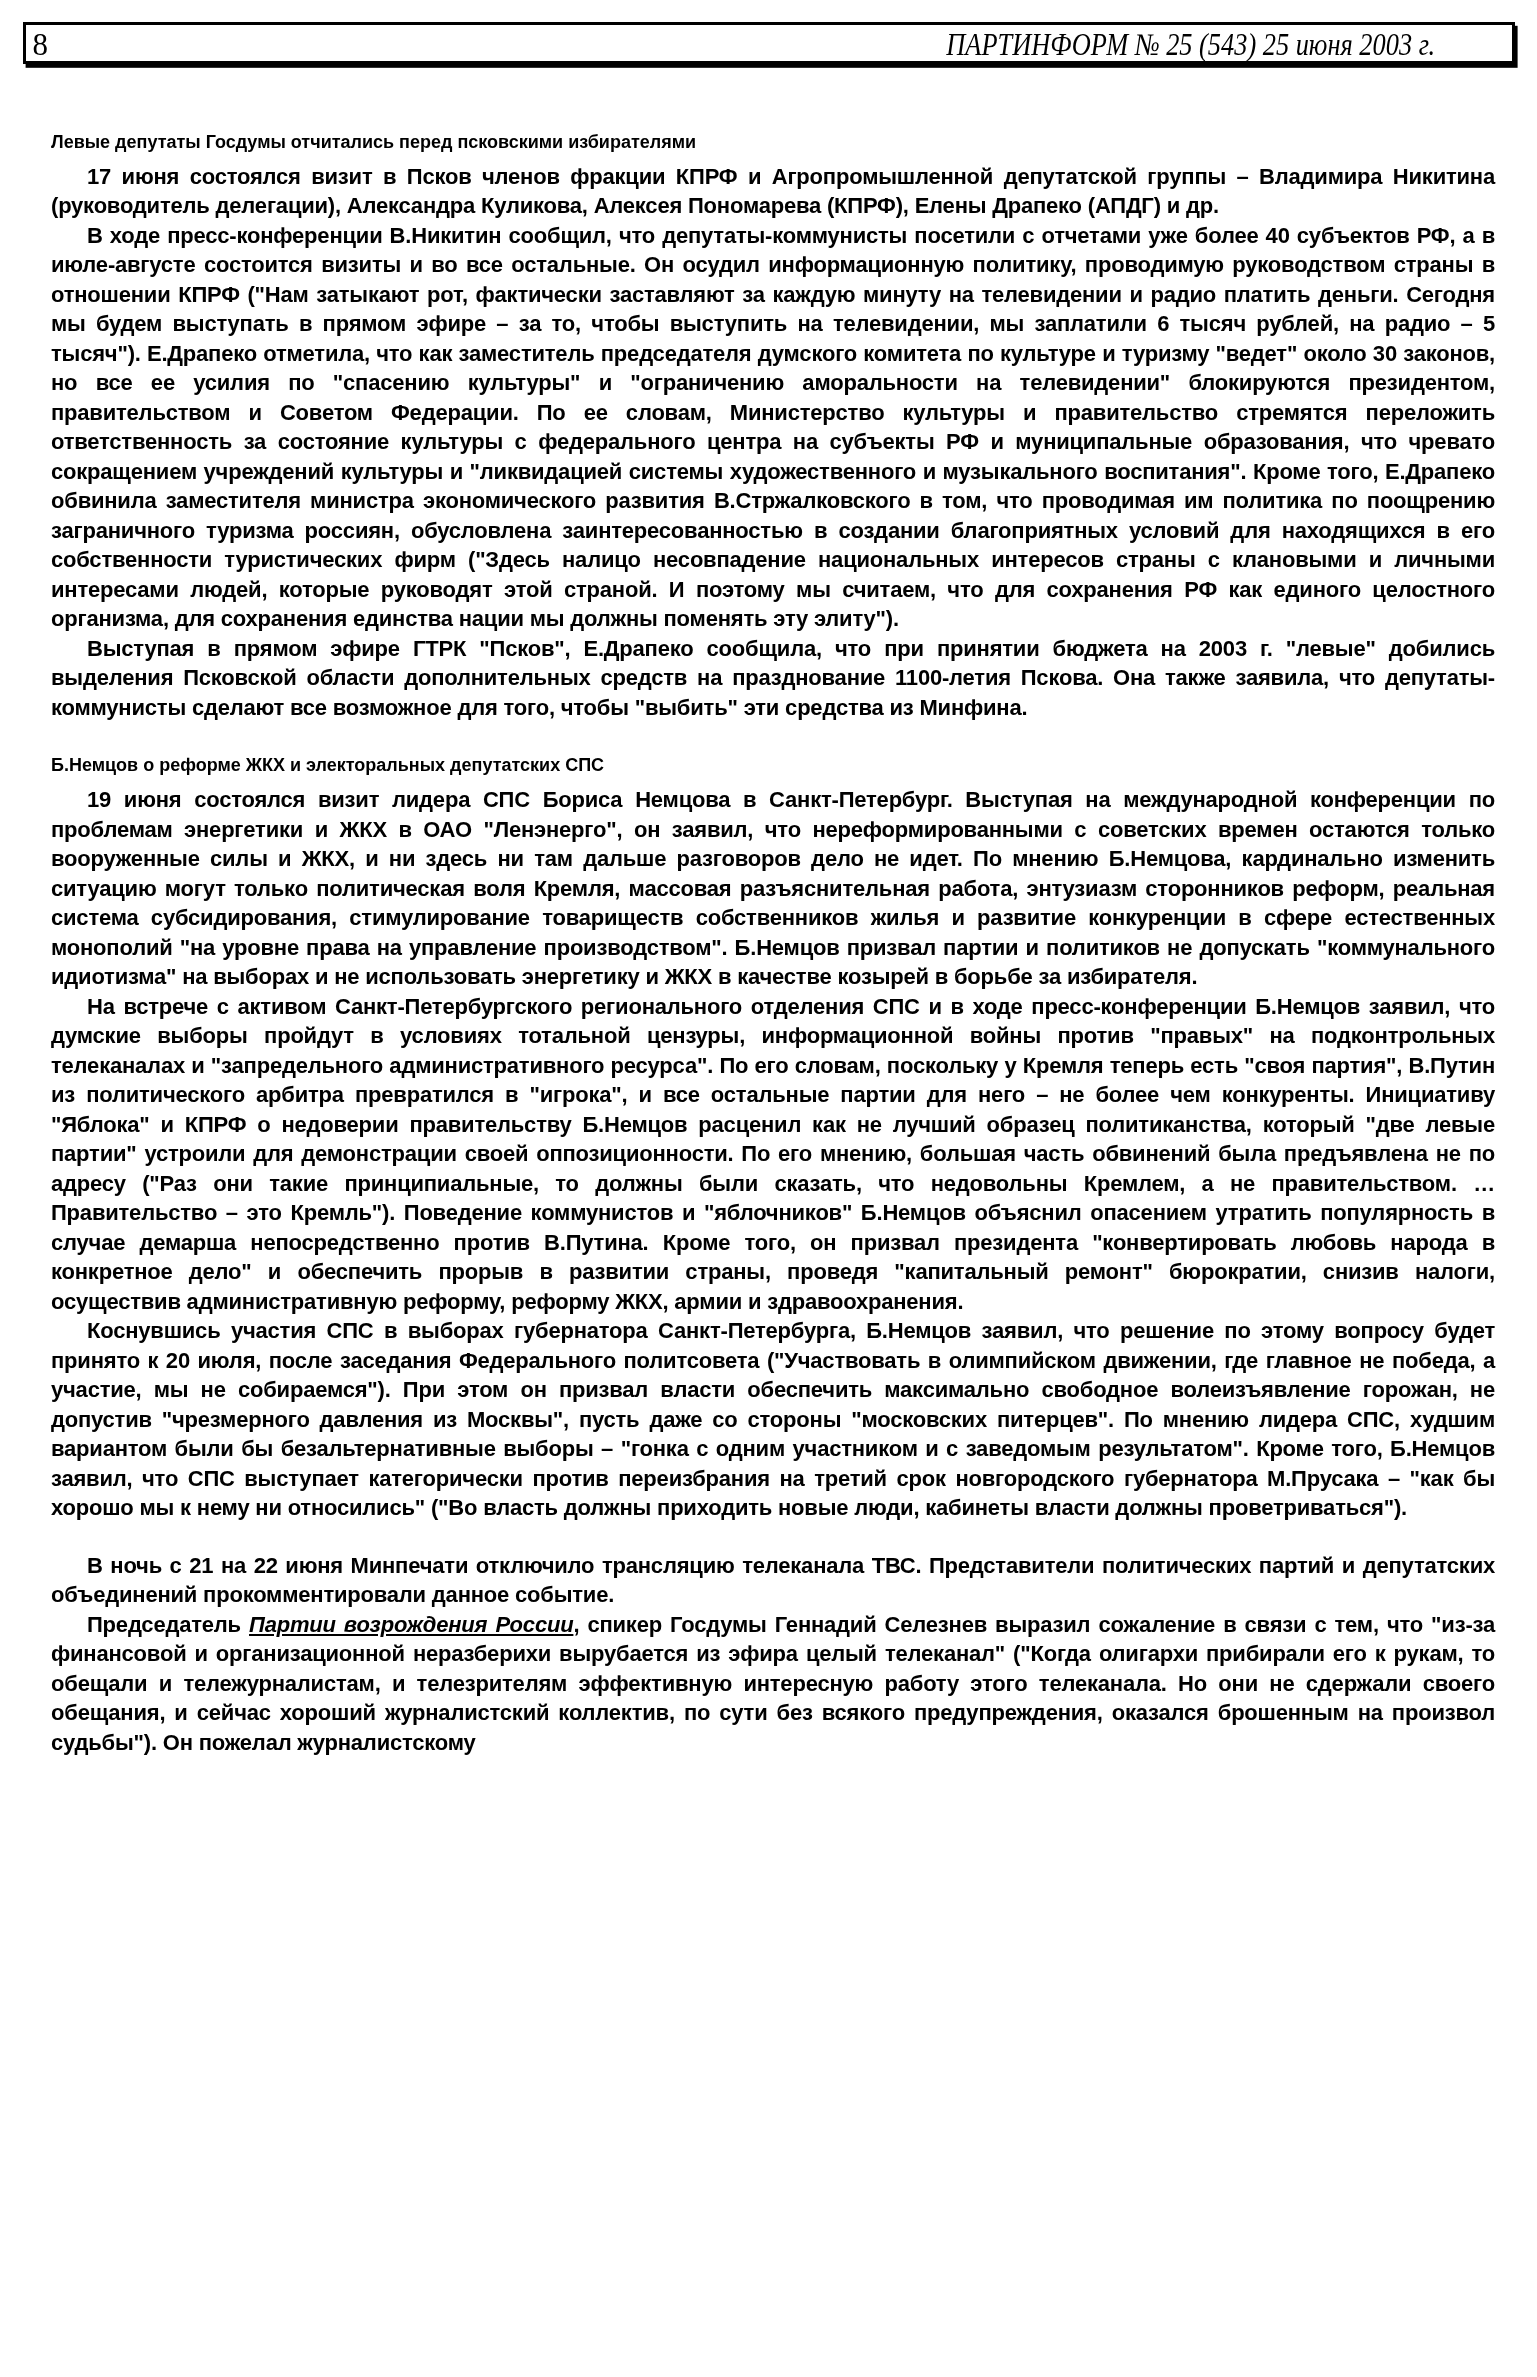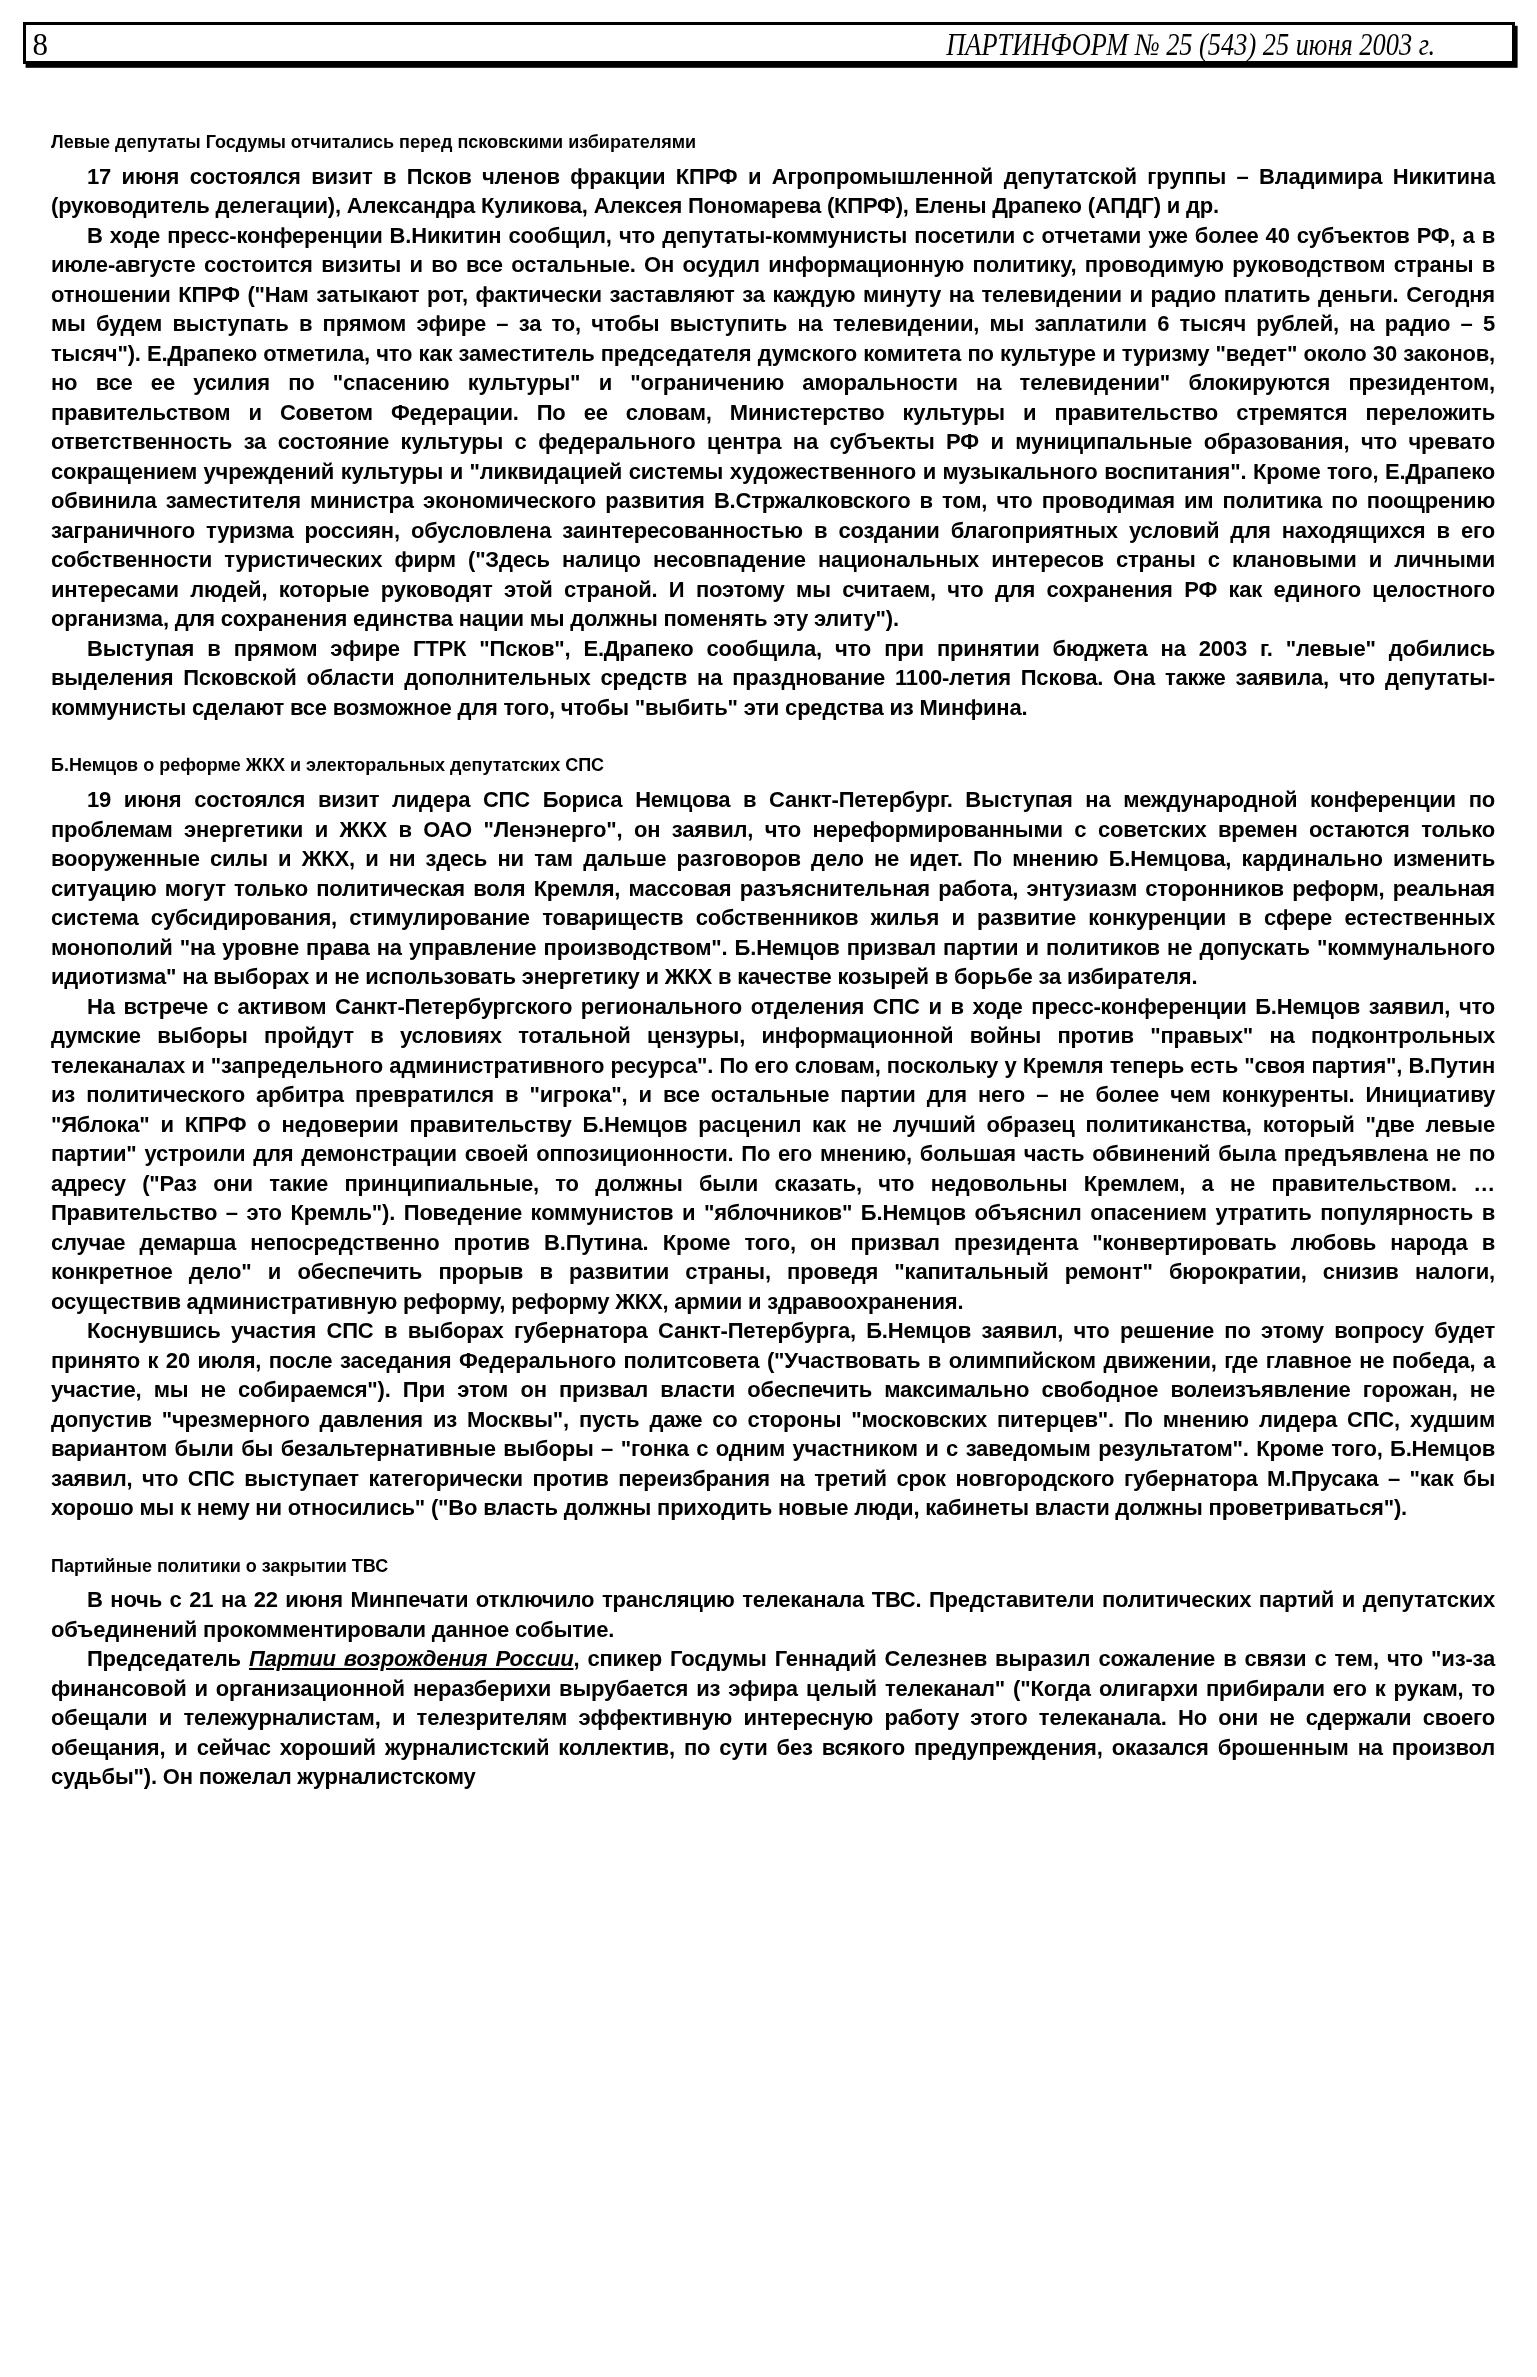--- a/index.html
+++ b/index.html
@@ -52,19 +52,18 @@
   </div>
 
   <div class="article">
     <h2 class="article-title">Б.Немцов о реформе ЖКХ и электоральных депутатских СПС</h2>
     <p class="para">19 июня состоялся визит лидера СПС Бориса Немцова в Санкт-Петербург. Выступая на международной конференции по проблемам энергетики и ЖКХ в ОАО "Ленэнерго", он заявил, что нереформированными с советских времен остаются только вооруженные силы и ЖКХ, и ни здесь ни там дальше разговоров дело не идет. По мнению Б.Немцова, кардинально изменить ситуацию могут только политическая воля Кремля, массовая разъяснительная работа, энтузиазм сторонников реформ, реальная система субсидирования, стимулирование товариществ собственников жилья и развитие конкуренции в сфере естественных монополий "на уровне права на управление производством". Б.Немцов призвал партии и политиков не допускать "коммунального идиотизма" на выборах и не использовать энергетику и ЖКХ в качестве козырей в борьбе за избирателя.</p>
     <p class="para">На встрече с активом Санкт-Петербургского регионального отделения СПС и в ходе пресс-конференции Б.Немцов заявил, что думские выборы пройдут в условиях тотальной цензуры, информационной войны против "правых" на подконтрольных телеканалах и "запредельного административного ресурса". По его словам, поскольку у Кремля теперь есть "своя партия", В.Путин из политического арбитра превратился в "игрока", и все остальные партии для него – не более чем конкуренты. Инициативу "Яблока" и КПРФ о недоверии правительству Б.Немцов расценил как не лучший образец политиканства, который "две левые партии" устроили для демонстрации своей оппозиционности. По его мнению, большая часть обвинений была предъявлена не по адресу ("Раз они такие принципиальные, то должны были сказать, что недовольны Кремлем, а не правительством. …Правительство – это Кремль"). Поведение коммунистов и "яблочников" Б.Немцов объяснил опасением утратить популярность в случае демарша непосредственно против В.Путина. Кроме того, он призвал президента "конвертировать любовь народа в конкретное дело" и обеспечить прорыв в развитии страны, проведя "капитальный ремонт" бюрократии, снизив налоги, осуществив административную реформу, реформу ЖКХ, армии и здравоохранения.</p>
     <p class="para">Коснувшись участия СПС в выборах губернатора Санкт-Петербурга, Б.Немцов заявил, что решение по этому вопросу будет принято к 20 июля, после заседания Федерального политсовета ("Участвовать в олимпийском движении, где главное не победа, а участие, мы не собираемся"). При этом он призвал власти обеспечить максимально свободное волеизъявление горожан, не допустив "чрезмерного давления из Москвы", пусть даже со стороны "московских питерцев". По мнению лидера СПС, худшим вариантом были бы безальтернативные выборы – "гонка с одним участником и с заведомым результатом". Кроме того, Б.Немцов заявил, что СПС выступает категорически против переизбрания на третий срок новгородского губернатора М.Прусака – "как бы хорошо мы к нему ни относились" ("Во власть должны приходить новые люди, кабинеты власти должны проветриваться").</p>
   </div>
 
   <div class="article">
-    <h2 class="article-title">Партийные политики о закрытии ТВС</h2>
     <p class="para">В ночь с 21 на 22 июня Минпечати отключило трансляцию телеканала ТВС. Представители политических партий и депутатских объединений прокомментировали данное событие.</p>
     <p class="para"><span>Председатель </span><a class="party-link">Партии возрождения России</a><span>, спикер Госдумы Геннадий Селезнев выразил сожаление в связи с тем, что "из-за финансовой и организационной неразберихи вырубается из эфира целый телеканал" ("Когда олигархи прибирали его к рукам, то обещали и тележурналистам, и телезрителям эффективную интересную работу этого телеканала. Но они не сдержали своего обещания, и сейчас хороший журналистский коллектив, по сути без всякого предупреждения, оказался брошенным на произвол судьбы"). Он пожелал журналистскому</span></p>
   </div>
 
 </div>
 
 
 </body></html>

